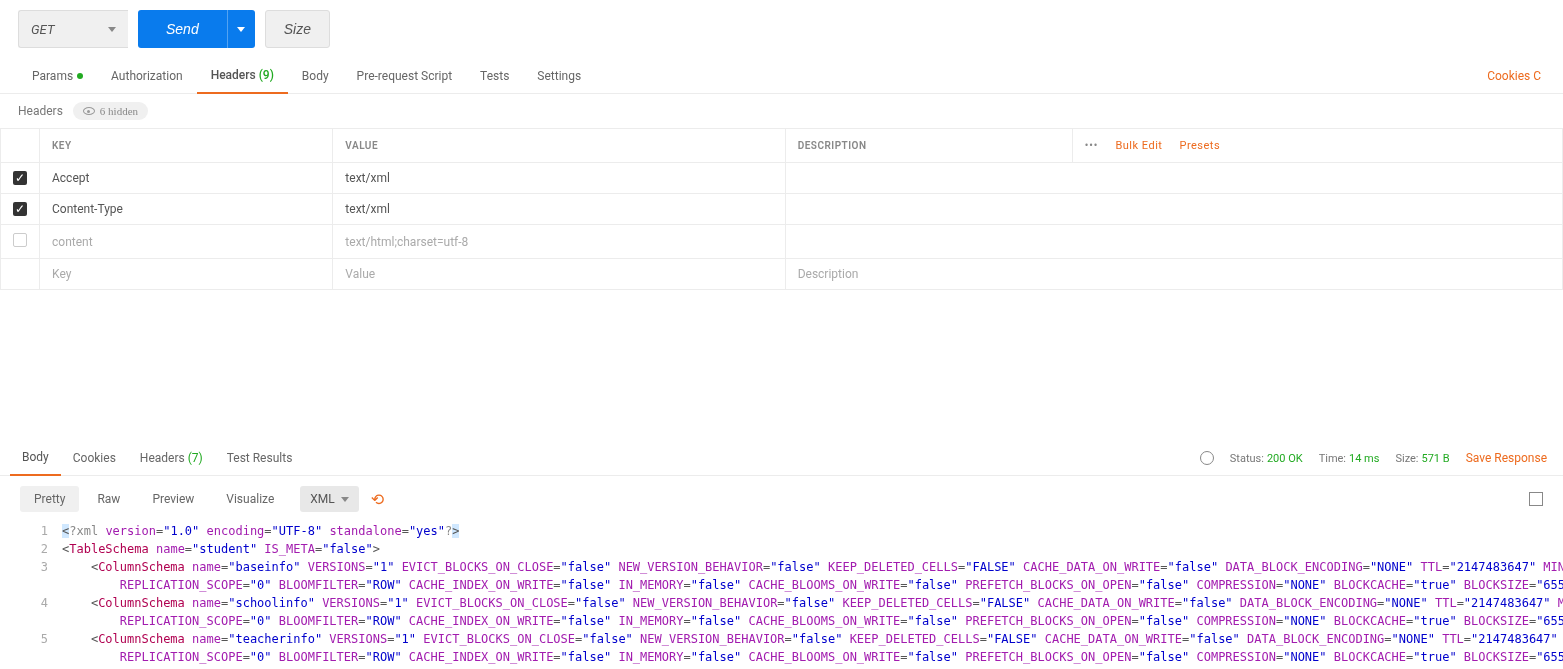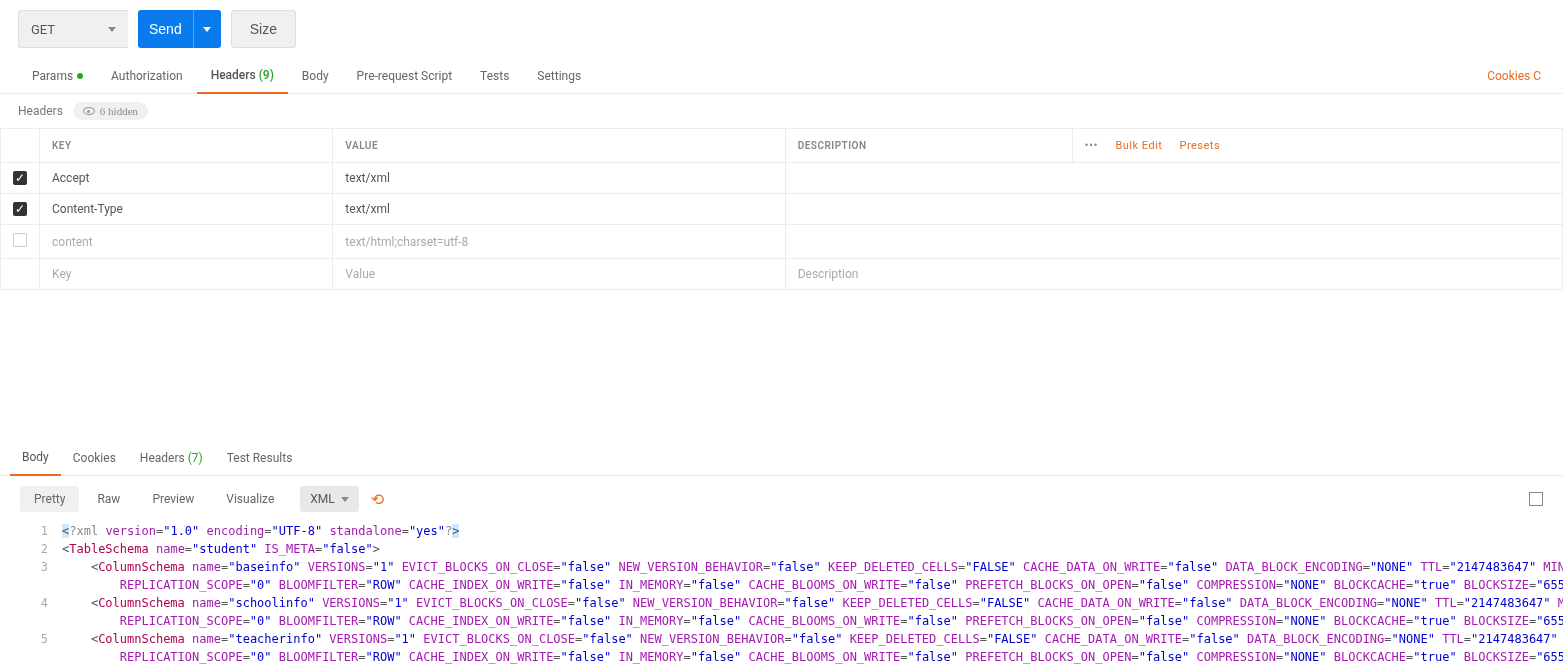--- a/index.html
+++ b/index.html
@@ -1,25 +1,25 @@
 <!DOCTYPE html>
 <html><head>
 <meta charset="utf-8">
 <style>
 * { box-sizing: border-box; margin: 0; padding: 0; }
 body { font-family: -apple-system, BlinkMacSystemFont, "Segoe UI", Roboto, sans-serif; font-size: 12px; color: #555; background: #fff; }
 
 .request-bar { display: flex; padding: 10px 18px; gap: 0; align-items: stretch; }
 .method-select { display:flex; align-items:center; justify-content:space-between; padding: 0 12px; width: 110px; background: #f0f0f0; border: 1px solid #ddd; border-right: none; border-radius: 3px 0 0 3px; color:#555; font-size:13px; }
 .url-input { flex: 1; padding: 0 12px; background: #f0f0f0; border: 1px solid #ddd; border-radius: 0 3px 3px 0; font-size: 13px; color:#555; display:flex; align-items:center; }
-.send-btn { margin-left: 10px; background: #097bed; color:#fff; border:none; border-radius:3px 0 0 3px; padding: 0 11px; font-size:14px; display:flex; align-items:center; }
+.send-btn { margin-left: 10px; background: #097bed; color:#fff; border:none; border-radius:3px 0 0 3px; padding: 0 28px; font-size:14px; display:flex; align-items:center; }
 .send-caret { background:#097bed; border:none; border-left:1px solid rgba(255,255,255,.3); border-radius:0 3px 3px 0; color:#fff; width:28px; display:flex; align-items:center; justify-content:center; }
 .save-btn { margin-left:10px; background:#f0f0f0; border:1px solid #ddd; border-radius:3px; padding:0 18px; color:#555; font-size:14px; display:flex; align-items:center; }
 
-.request-bar > * { height: 38px; }
+.request-bar > * { height: 38px; font-style: italic; }
 
 .tabs-row { display:flex; align-items:center; padding: 0 18px; border-bottom:1px solid #ececec; position:relative; }
 .tab { padding: 10px 14px; color:#666; cursor:pointer; font-size:12px; }
 .tab.active { color:#555; border-bottom: 2px solid #ed6b1f; margin-bottom:-1px; font-weight:500;}
 .tab .count { color:#2a2; }
 .tab .dot { display:inline-block; width:6px; height:6px; border-radius:50%; background:#2a2; margin-left:4px; vertical-align:middle;}
 .cookies-link { margin-left:auto; color:#ed6b1f; padding:10px 4px;}
 
 .headers-bar { display:flex; align-items:center; padding: 8px 18px; gap:10px;}
 .hdr-title { color:#777; font-size:12px; }
@@ -144,20 +144,27 @@
     </tbody>
 </table>
 
 <div class="spacer"></div>
 
 <div class="resp-tabs-row">
   <div class="resp-tab active">Body</div>
   <div class="resp-tab">Cookies</div>
   <div class="resp-tab"><span>Headers</span> <span class="count" style="color:#2a2">(7)</span></div>
   <div class="resp-tab">Test Results</div>
+  <div class="resp-right">
+    <span class="globe"></span>
+    <span><span class="status-label">Status:</span> <span class="status-val">200 OK</span></span>
+    <span><span class="status-label">Time:</span> <span class="status-val">14 ms</span></span>
+    <span><span class="status-label">Size:</span> <span class="status-val">571 B</span></span>
+    <span class="save-resp">Save Response</span>
+  </div>
 </div>
 
 <div class="view-bar">
   <div class="view-btn active">Pretty</div>
   <div class="view-btn">Raw</div>
   <div class="view-btn">Preview</div>
   <div class="view-btn">Visualize</div>
   <div class="fmt-select" style="margin-left:8px;">
     <span>XML</span>
     <span class="caret-down"></span>

